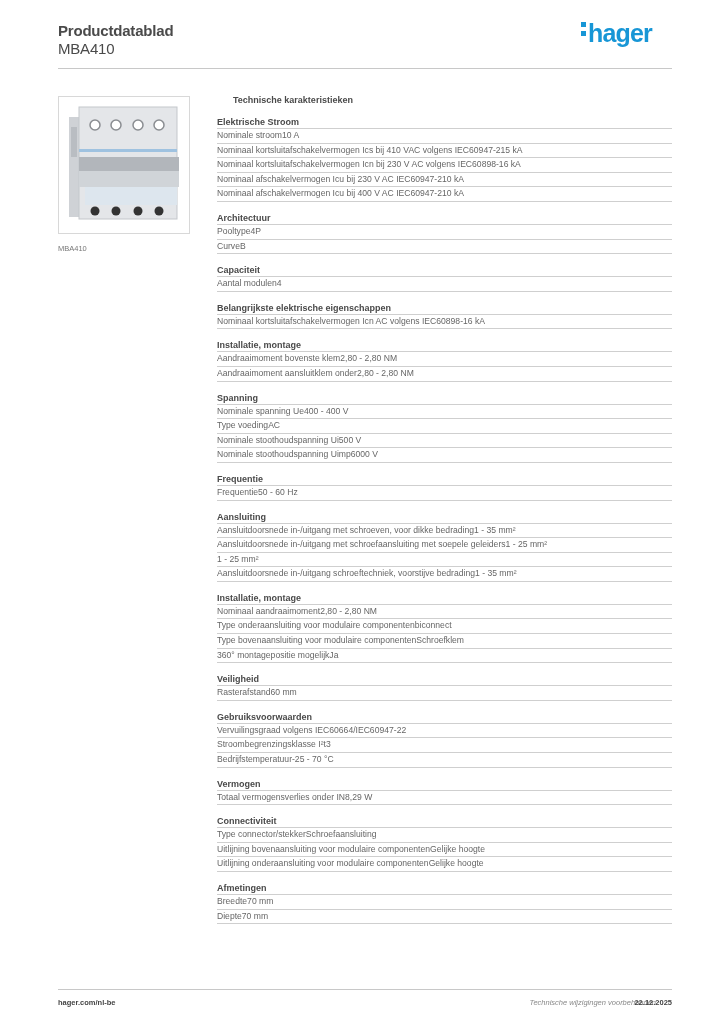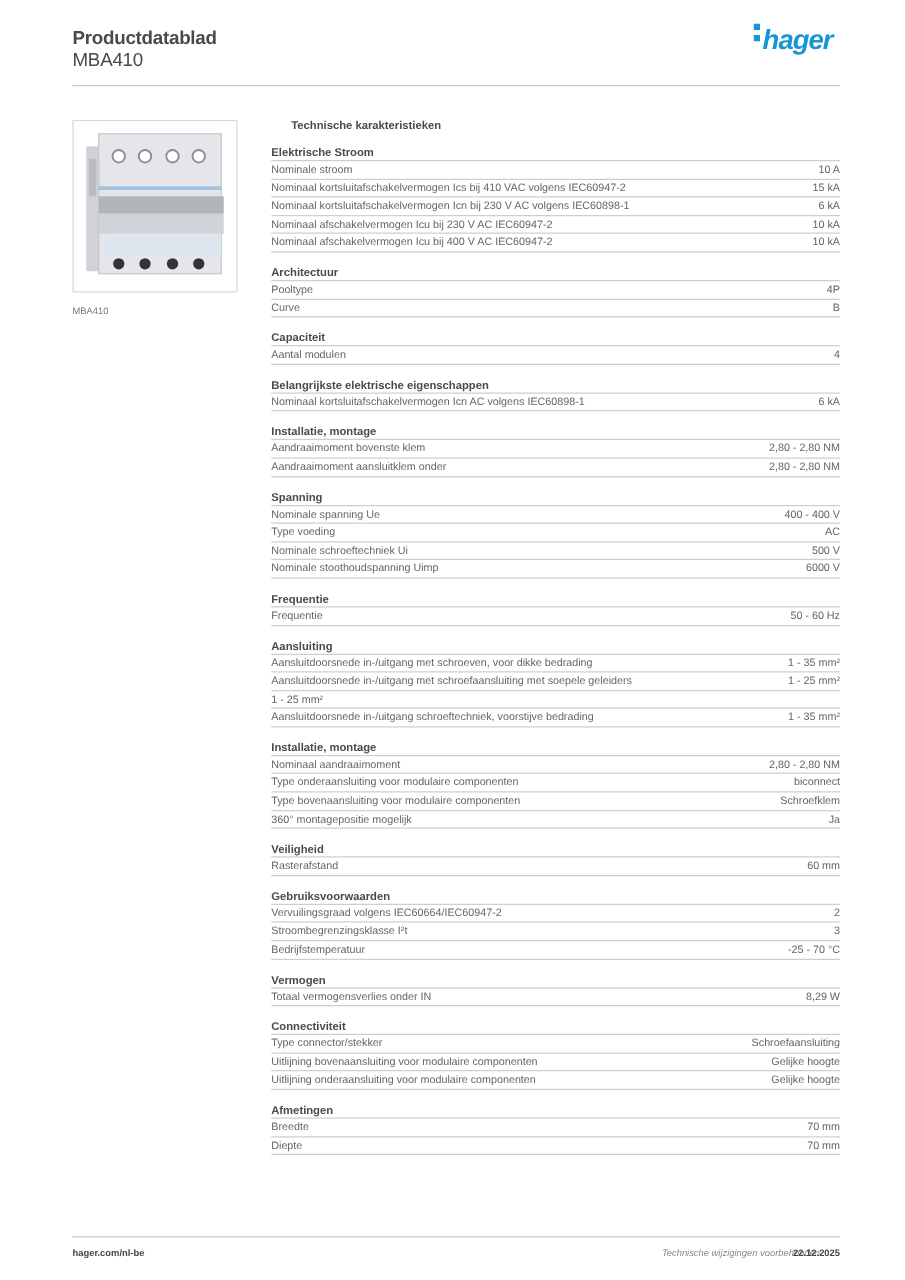--- a/index.html
+++ b/index.html
@@ -2,33 +2,33 @@
 <html><head>
 <meta charset="utf-8">
 <style>
   * { box-sizing: border-box; margin: 0; padding: 0; }
   html, body { width: 724px; height: 1024px; background: #ffffff; overflow: hidden; }
   body { font-family: "Liberation Sans", sans-serif; color: #555; position: relative; }
 
   .header { position: absolute; left: 58px; top: 22px; width: 614px; height: 48px; }
   .doc-title { font-size: 15px; font-weight: bold; color: #4a4a4a; letter-spacing: -0.2px; }
   .doc-subtitle { font-size: 15px; color: #4a4a4a; margin-top: 1px; letter-spacing: -0.2px; }
-  .logo { position: absolute; right: 6px; top: -3px; font-size: 22px; font-weight: bold; color: #1796d6; letter-spacing: -0.8px; font-style: italic; }
+  .logo { position: absolute; right: 20px; top: -3px; font-size: 25px; font-weight: bold; color: #1796d6; letter-spacing: -0.8px; }
   .logo .colon { display: inline-block; width: 7px; position: relative; top: -2px; }
   .logo .dot { display: block; width: 5px; height: 5px; background: #1796d6; margin-bottom: 4px; }
   .header-rule { position: absolute; left: 58px; top: 68px; width: 614px; height: 1px; background: #c8c8c8; }
 
   .image-box { position: absolute; left: 58px; top: 96px; width: 132px; height: 138px; border: 1px solid #d8d8d8; background: #fff; }
   .image-caption { position: absolute; left: 58px; top: 244px; font-size: 7.5px; color: #777; }
 
   .content { position: absolute; left: 217px; top: 95px; width: 455px; }
   .main-heading { font-size: 9px; font-weight: bold; color: #4a4a4a; height: 18px; margin-left: 16px; }
   .section { margin-top: 10px; }
   .section-title { font-size: 9px; font-weight: bold; color: #4a4a4a; height: 13px; line-height: 13px; border-bottom: 1px solid #cfcfcf; }
-  .row { display: flex; justify-content: space-between; height: 14.6px; line-height: 13.6px; border-bottom: 1px solid #cfcfcf; font-size: 8.6px; color: #666; }
+  .row { display: flex; justify-content: flex-start; height: 14.6px; line-height: 13.6px; border-bottom: 1px solid #cfcfcf; font-size: 8.6px; color: #666; }
   .row .v { text-align: right; white-space: nowrap; }
   .row .k { white-space: nowrap; }
 
   .footer-rule { position: absolute; left: 58px; top: 989px; width: 614px; height: 1px; background: #c8c8c8; }
   .footer { position: absolute; left: 58px; top: 998px; width: 614px; font-size: 7.5px; }
   .footer .left { position: absolute; left: 0; font-weight: bold; color: #444; }
   .footer .center { position: absolute; left: 0; right: 16px; text-align: right; color: #888; font-style: italic; }
   .footer .right { position: absolute; right: 0; font-weight: bold; color: #444; }
 </style>
 </head>
@@ -138,21 +138,21 @@
         <div class="section-title">Spanning</div>
         <div class="row">
           <span class="k">Nominale spanning Ue</span>
           <span class="v">400 - 400 V</span>
         </div>
         <div class="row">
           <span class="k">Type voeding</span>
           <span class="v">AC</span>
         </div>
         <div class="row">
-          <span class="k">Nominale schroeftechniek Ui</span>
+          <span class="k">Nominale stoothoudspanning Ui</span>
           <span class="v">500 V</span>
         </div>
         <div class="row">
           <span class="k">Nominale stoothoudspanning Uimp</span>
           <span class="v">6000 V</span>
         </div>
       </div>
       <div class="section">
         <div class="section-title">Frequentie</div>
         <div class="row">

